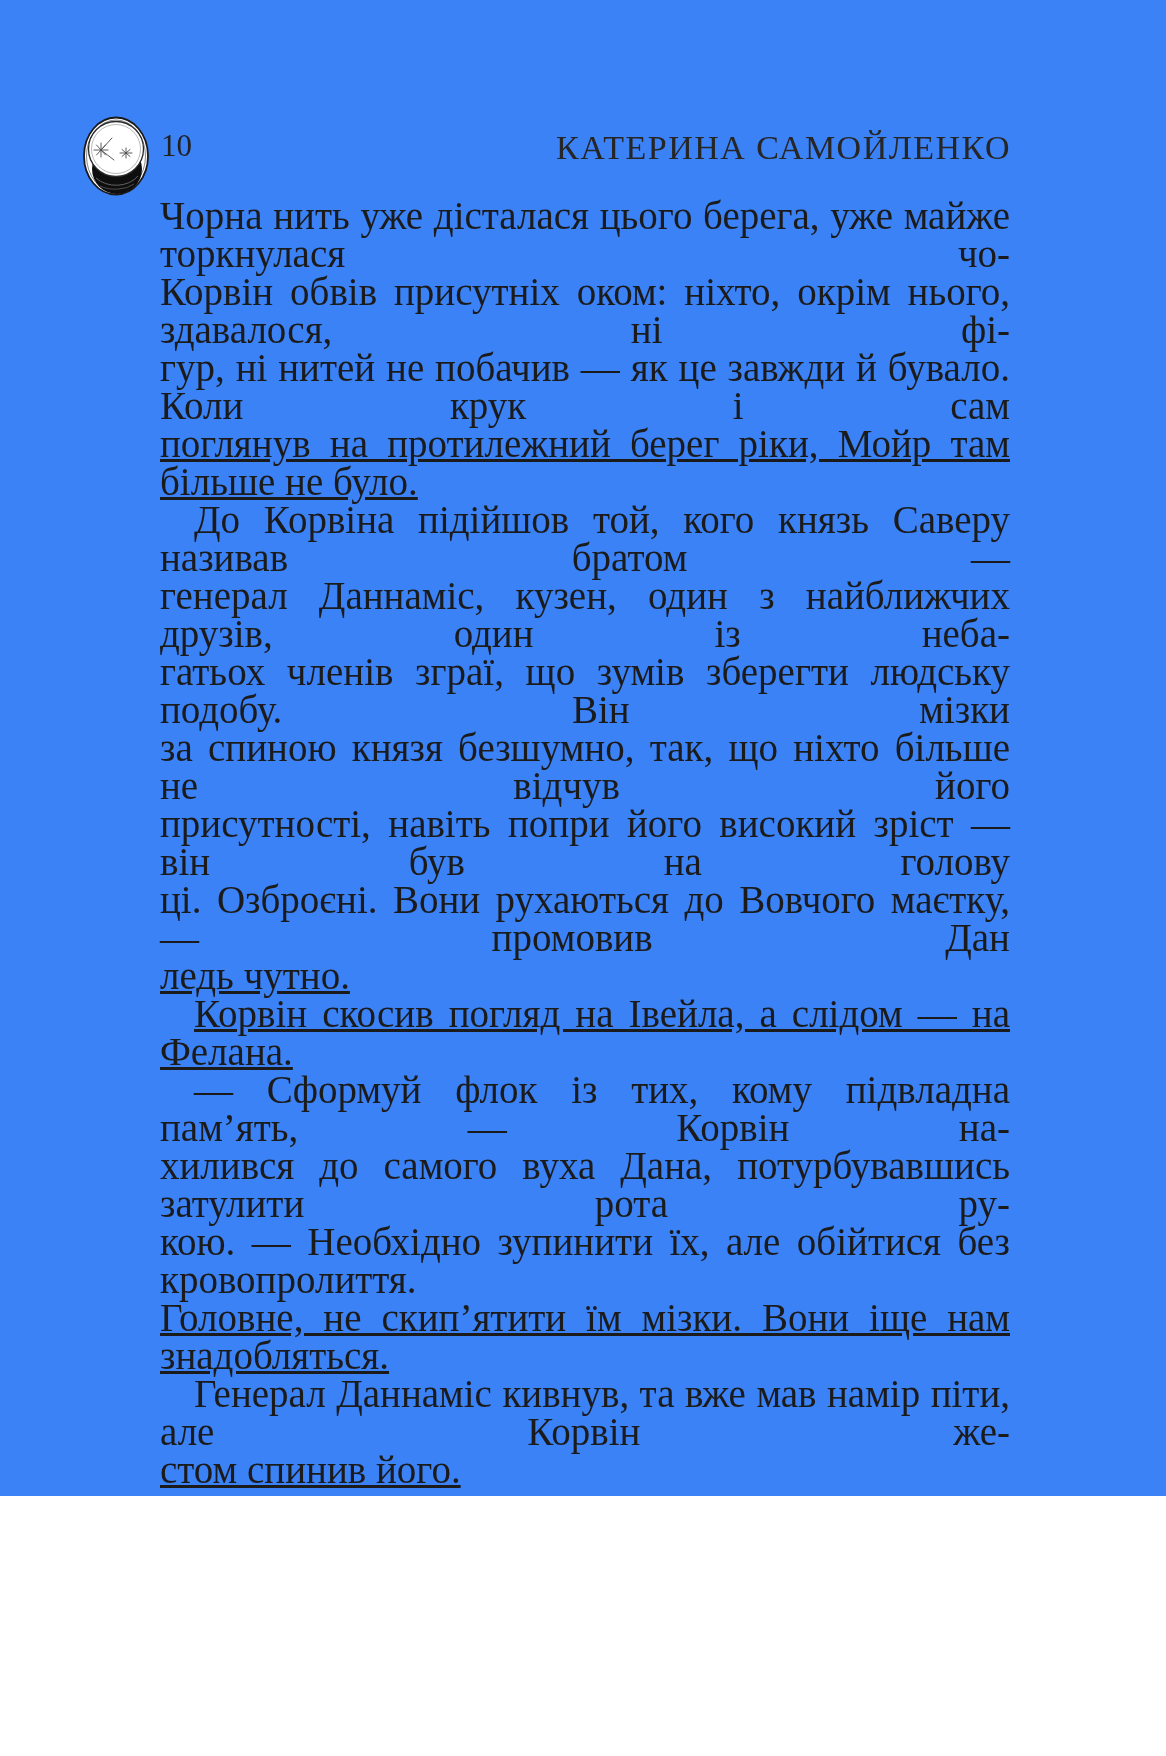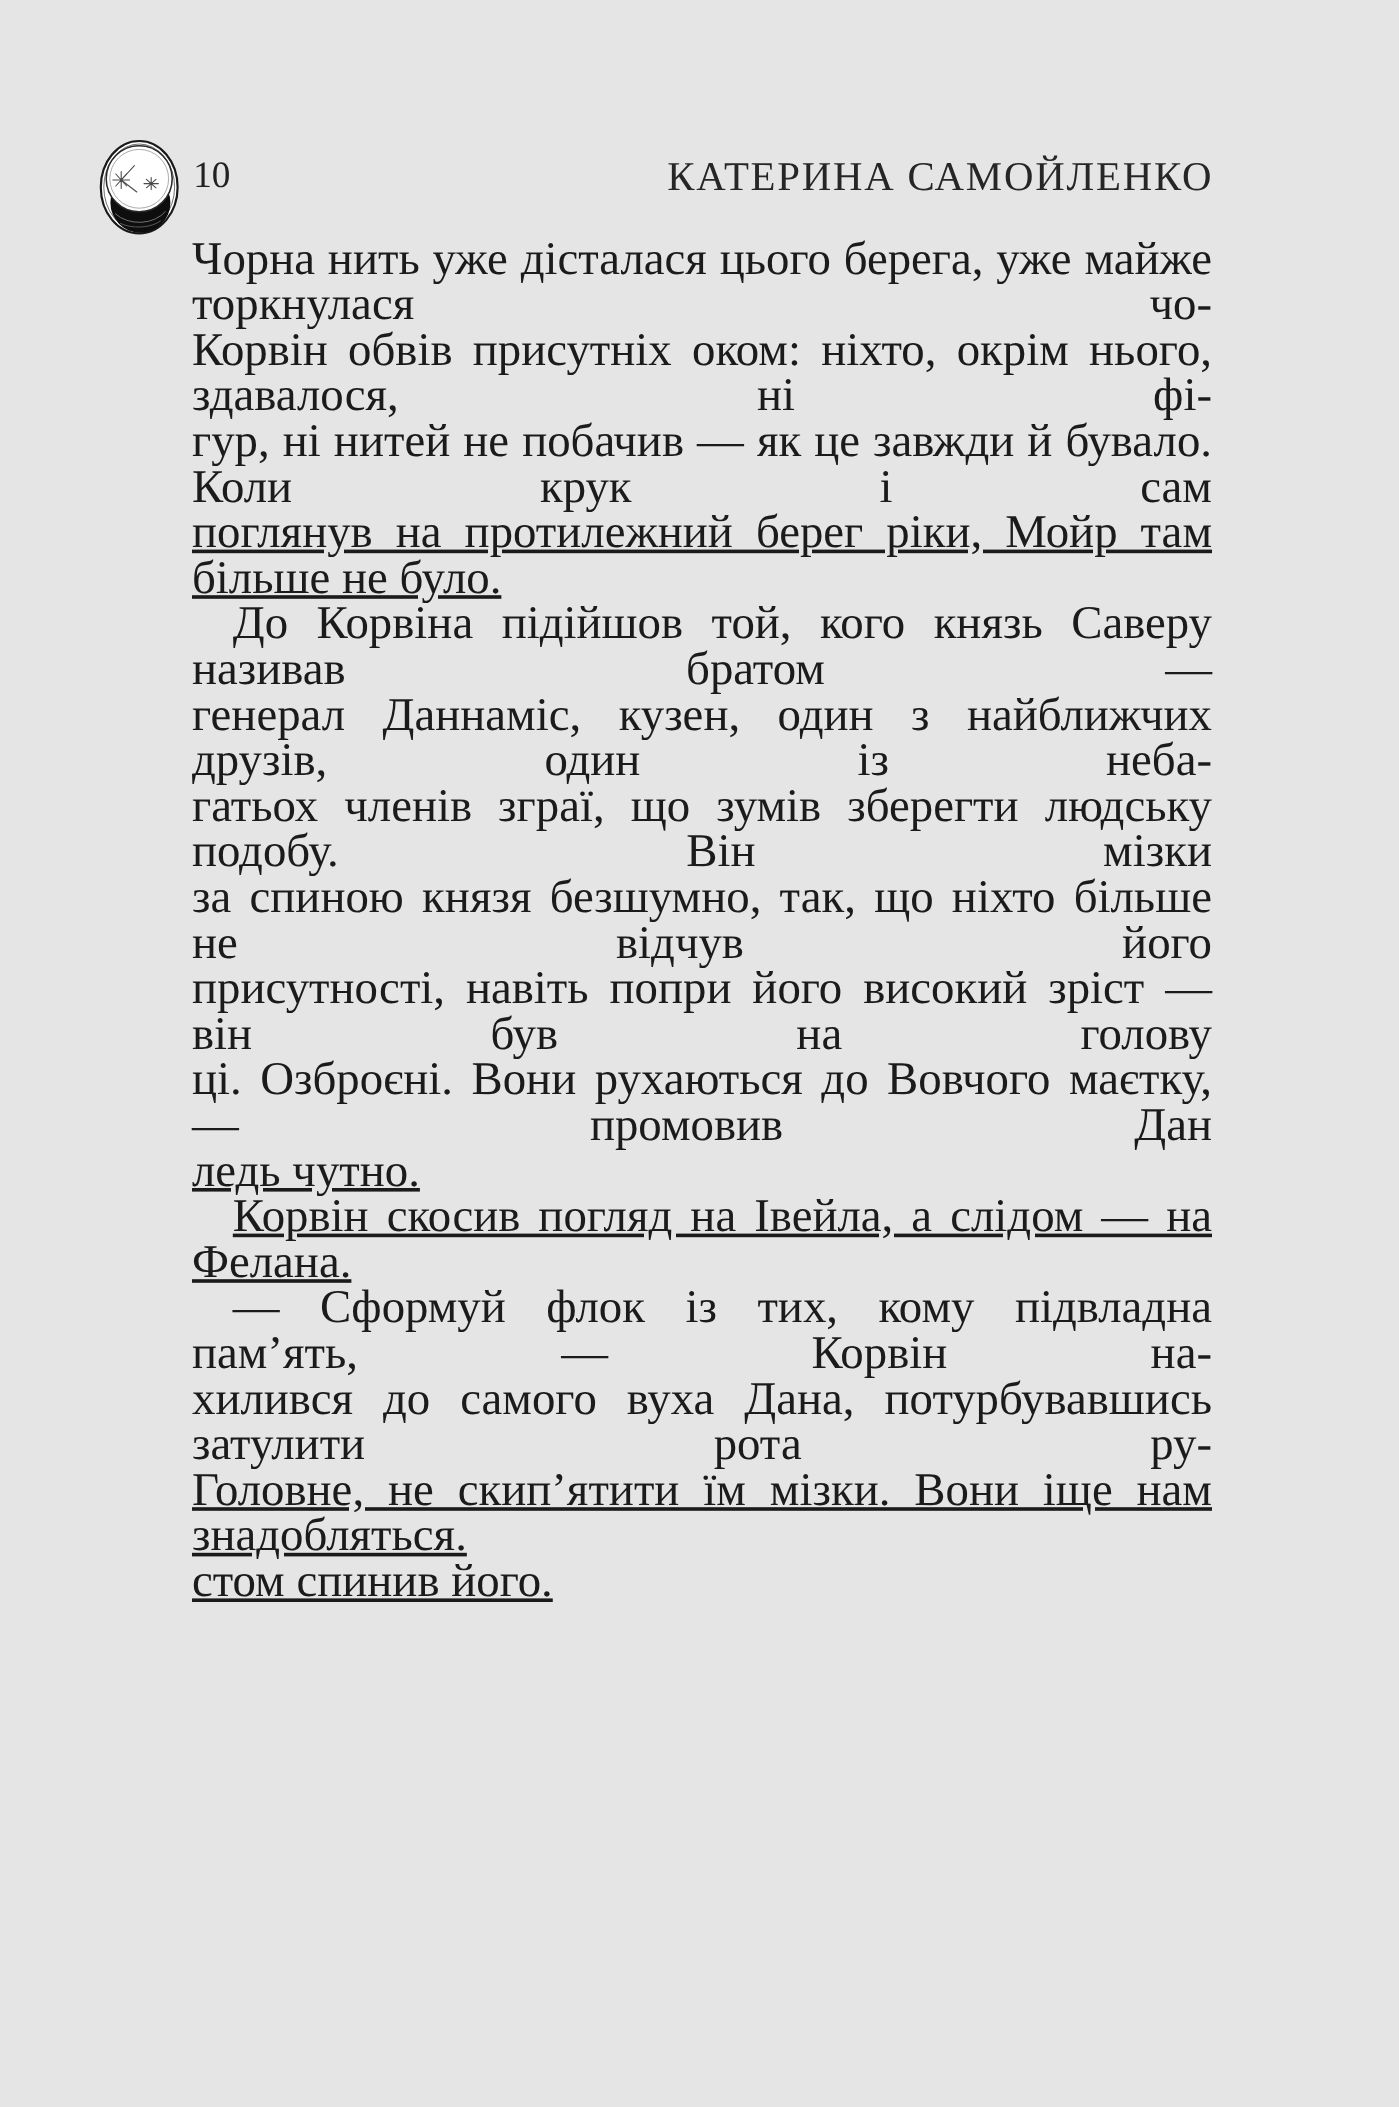--- a/index.html
+++ b/index.html
@@ -1,20 +1,20 @@
 <!DOCTYPE html>
 <html lang="uk"><head>
 <meta charset="utf-8">
 <style>
   html, body { margin: 0; padding: 0; background: #ffffff; }
   .page {
     position: relative;
     width: 1166px;
-    height: 1756px;
-    background: #e5e5e5;
+    height: 1496px;
+    background: #3b82f6;
     font-family: "Liberation Serif", "DejaVu Serif", serif;
     color: #1b1b1b;
     overflow: hidden;
   }
   .logo {
     position: absolute;
     left: 82px;
     top: 116px;
     width: 68px;
     height: 80px;
@@ -98,20 +98,22 @@
       <div class="para">
         <div class="line">ці. Озброєні. Вони рухаються до Вовчого маєтку, — промовив Дан</div>
         <div class="line last">ледь чутно.</div>
       </div>
       <div class="para">
         <div class="line last indent">Корвін скосив погляд на Івейла, а слідом — на Фелана.</div>
       </div>
       <div class="para">
         <div class="line indent">— Сформуй флок із тих, кому підвладна пам’ять, — Корвін на-</div>
         <div class="line">хилився до самого вуха Дана, потурбувавшись затулити рота ру-</div>
+        <div class="line">кою. — Необхідно зупинити їх, але обійтися без кровопролиття.</div>
         <div class="line last">Головне, не скип’ятити їм мізки. Вони іще нам знадобляться.</div>
       </div>
       <div class="para">
+        <div class="line indent">Генерал Даннаміс кивнув, та вже мав намір піти, але Корвін же-</div>
         <div class="line last">стом спинив його.</div>
       </div>
     </main>
 
 </div>
 
 </body></html>

